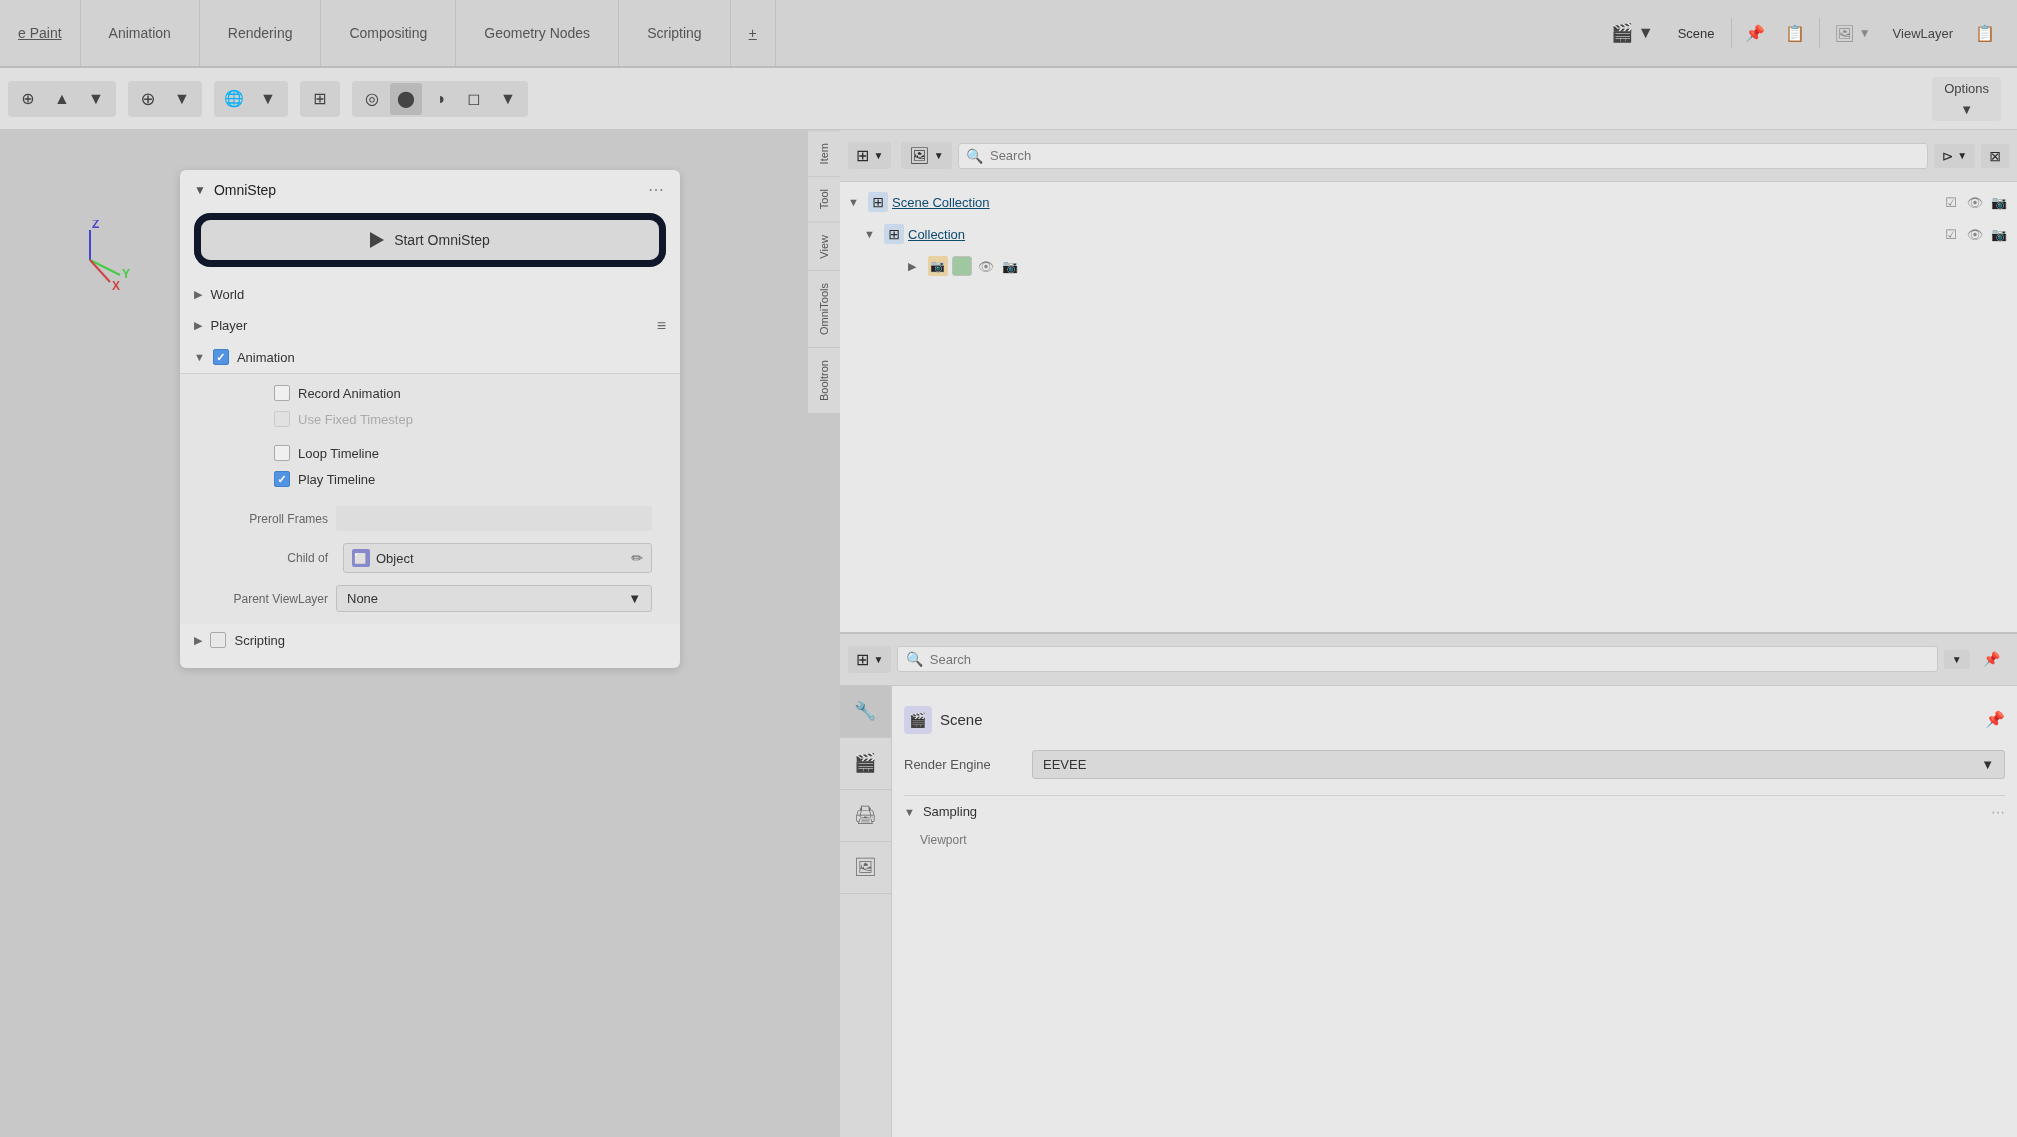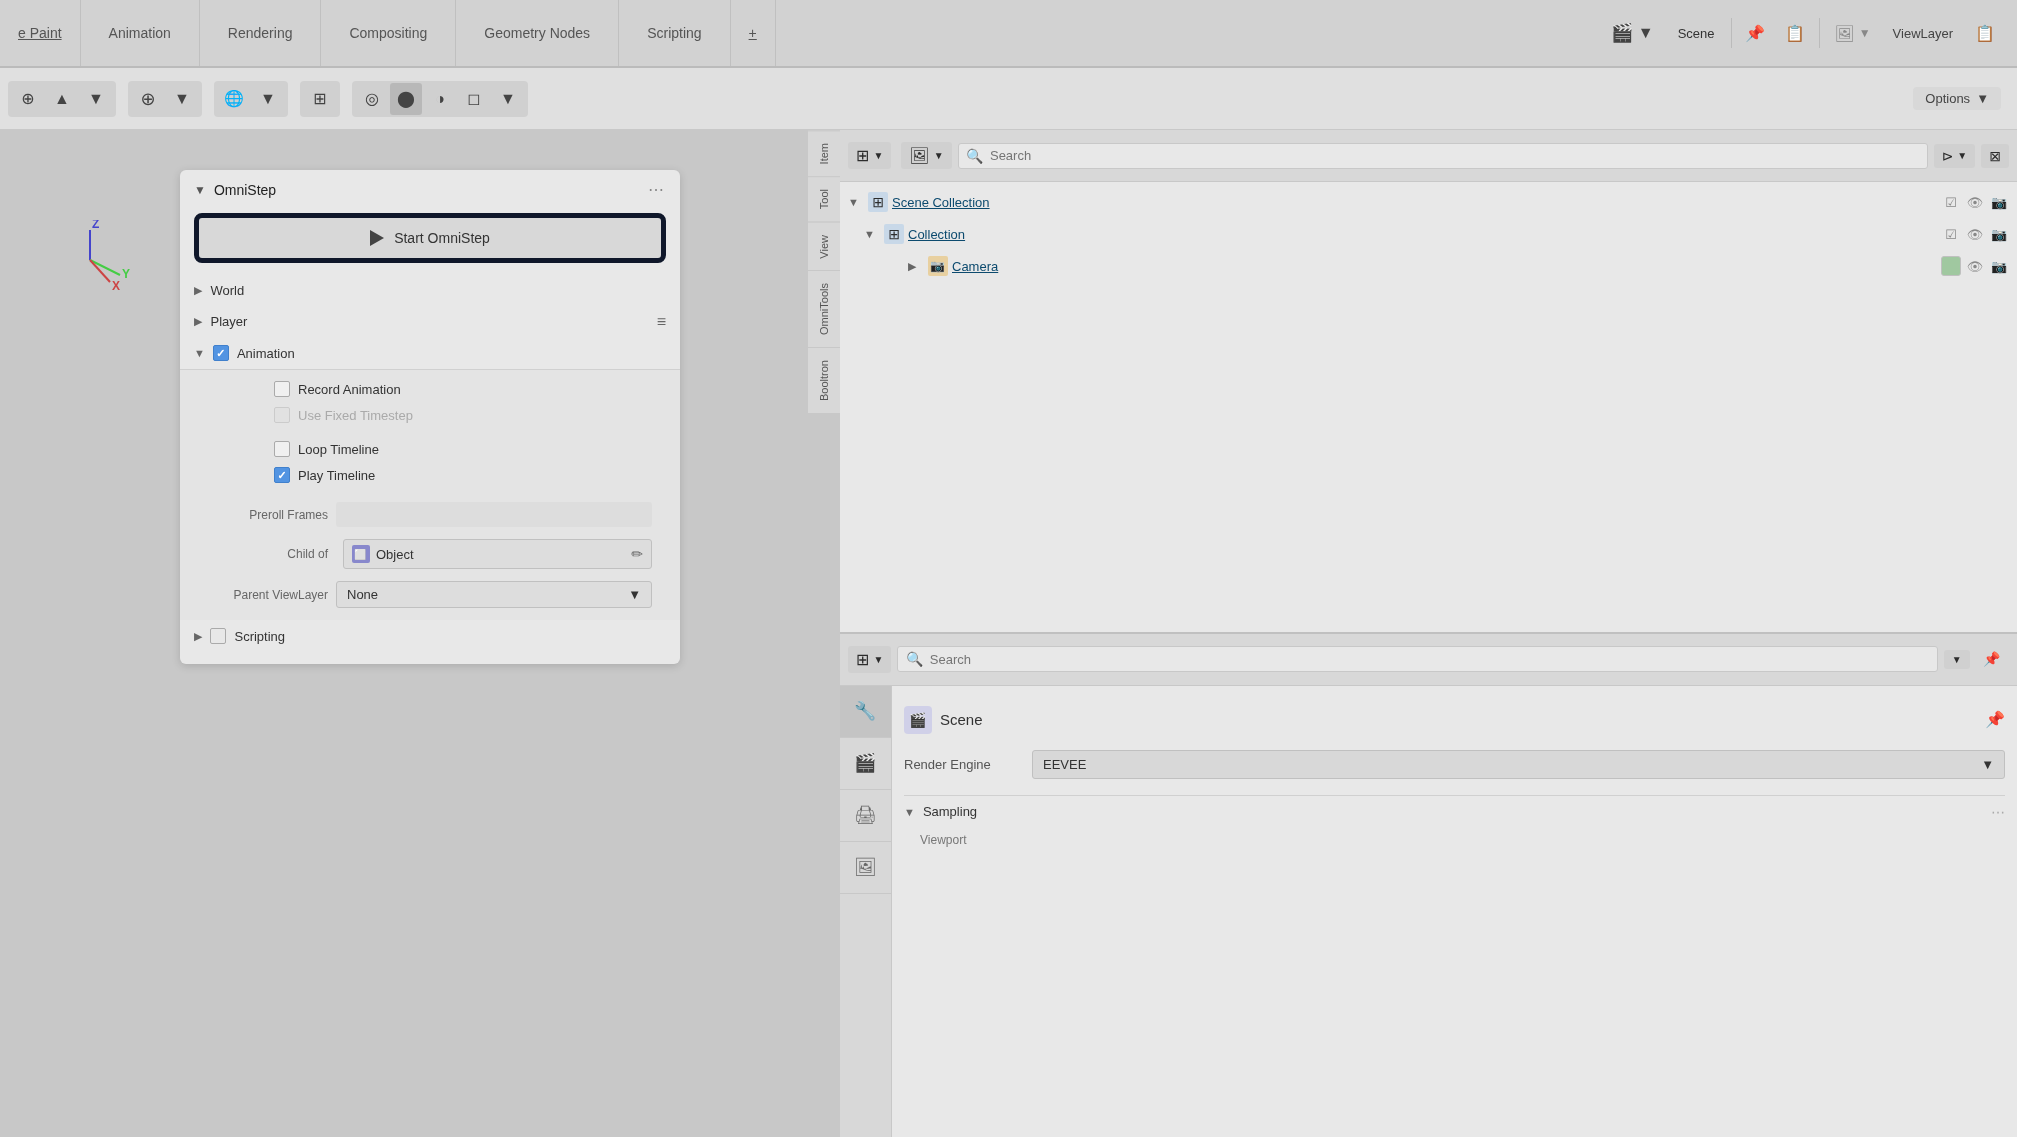--- a/index.html
+++ b/index.html
@@ -48,20 +48,21 @@
       align-items: center;
       gap: 6px;
       padding: 4px 12px;
       background: #d8d8d8;
       border-radius: 4px;
       cursor: pointer;
       font-size: 13px;
       color: #444;
       margin-left: auto;
       margin-right: 8px;
+      flex-direction: column;
     }
 
     
     .main-layout {
       display: flex;
       height: calc(1137px - 68px - 62px);
     }
 
     
     .left-panel {
@@ -108,22 +109,22 @@
       font-size: 12px;
     }
 
     .start-btn {
       display: flex;
       align-items: center;
       justify-content: center;
       gap: 10px;
       margin: 4px 14px 12px;
       background: #d8d8d8;
-      border: 5px solid #0f172a;
-      border-radius: 8px;
+      border: 7px solid #0f172a;
+      border-radius: 16px;
       padding: 12px;
       font-size: 14px;
       color: #333;
       cursor: pointer;
     }
     .play-icon {
       width: 0;
       height: 0;
       border-style: solid;
       border-width: 8px 0 8px 14px;
@@ -896,21 +897,20 @@
             <div class="outliner-action-btn">☑</div>
             <div class="outliner-action-btn">👁</div>
             <div class="outliner-action-btn">📷</div>
           </div>
         </div>
 
         <div class="outliner-row" style="padding-left:48px;">
           <div style="width:16px;"></div>
           <div class="outliner-chevron">▶</div>
           <div class="outliner-icon" style="background:#e8d0a0;font-size:12px;">📷</div>
-          <span class="outliner-label">Camera</span>
 
           <div class="color-swatch" style="background:#a0c8a0;"></div>
           <div class="outliner-actions">
             <div class="outliner-action-btn">👁</div>
             <div class="outliner-action-btn">📷</div>
           </div>
         </div>
       </div>
     </div>
 

